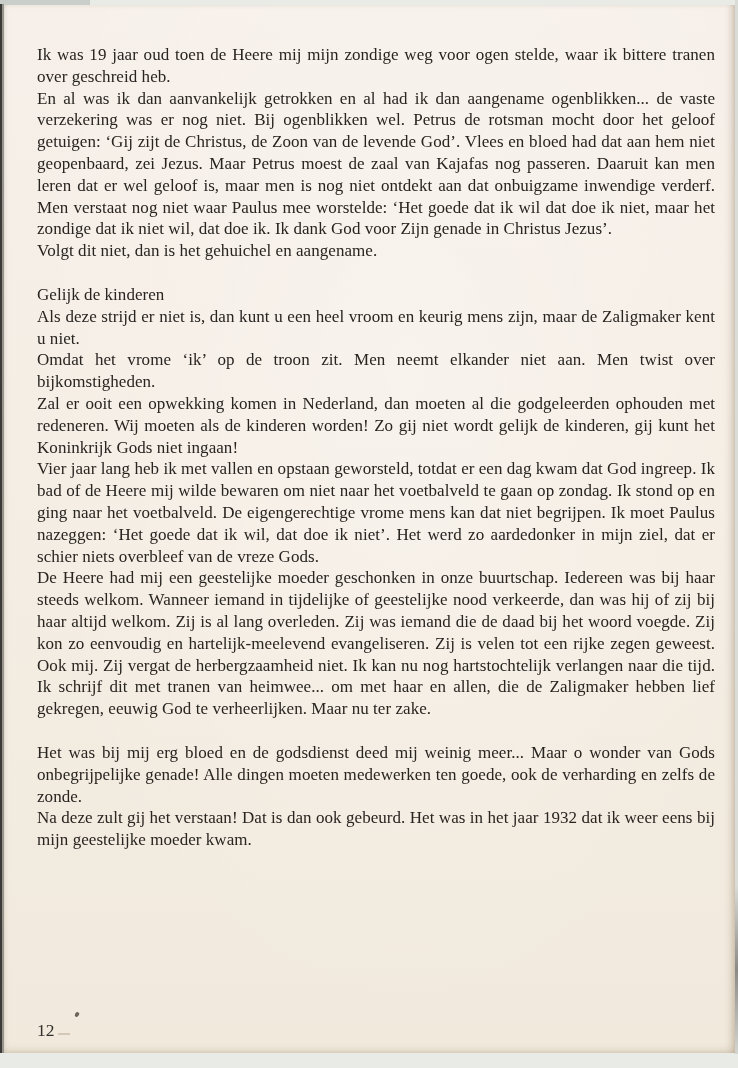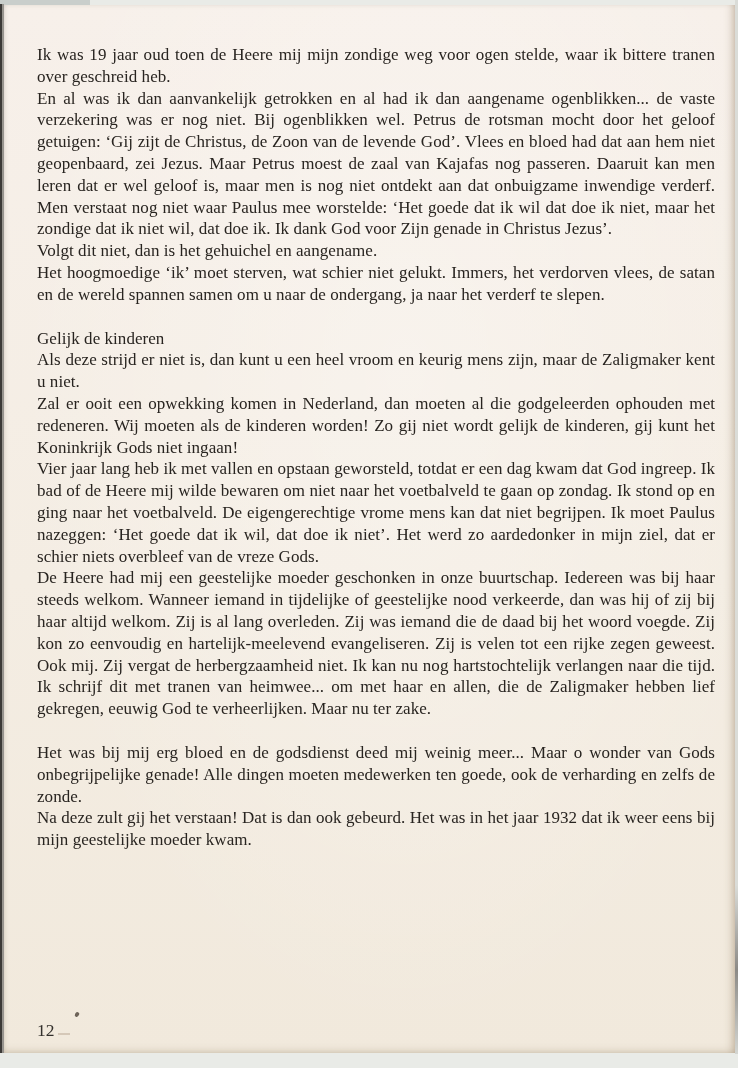--- a/index.html
+++ b/index.html
@@ -107,23 +107,23 @@
 </head>
 <body>
 
 <div class="scan">
   <div class="corner-mark"></div>
   <div class="page">
     <div class="text-block">
         <p class="block">Ik was 19 jaar oud toen de Heere mij mijn zondige weg voor ogen stelde, waar ik bittere tranen over geschreid heb.</p>
         <p class="block">En al was ik dan aanvankelijk getrokken en al had ik dan aangename ogenblikken... de vaste verzekering was er nog niet. Bij ogenblikken wel. Petrus de rotsman mocht door het geloof getuigen: ‘Gij zijt de Christus, de Zoon van de levende God’. Vlees en bloed had dat aan hem niet geopenbaard, zei Jezus. Maar Petrus moest de zaal van Kajafas nog passeren. Daaruit kan men leren dat er wel geloof is, maar men is nog niet ontdekt aan dat onbuigzame inwendige verderf. Men verstaat nog niet waar Paulus mee worstelde: ‘Het goede dat ik wil dat doe ik niet, maar het zondige dat ik niet wil, dat doe ik. Ik dank God voor Zijn genade in Christus Jezus’.</p>
         <p class="block">Volgt dit niet, dan is het gehuichel en aangename.</p>
-        <p class="block">Het hoogmoedige ‘ik’ moet sterven, wat schier niet gelukt. Immers, het verdorven vlees, de satan en de wereld spannen samen om u naar de ondergang, ja naar het verderf te slepen.</p>
         <h3 class="block gap-before">Gelijk de kinderen</h3>
         <p class="block">Als deze strijd er niet is, dan kunt u een heel vroom en keurig mens zijn, maar de Zaligmaker kent u niet.</p>
+        <p class="block">Omdat het vrome ‘ik’ op de troon zit. Men neemt elkander niet aan. Men twist over bijkomstigheden.</p>
         <p class="block">Zal er ooit een opwekking komen in Nederland, dan moeten al die godgeleerden ophouden met redeneren. Wij moeten als de kinderen worden! Zo gij niet wordt gelijk de kinderen, gij kunt het Koninkrijk Gods niet ingaan!</p>
         <p class="block">Vier jaar lang heb ik met vallen en opstaan geworsteld, totdat er een dag kwam dat God ingreep. Ik bad of de Heere mij wilde bewaren om niet naar het voetbalveld te gaan op zondag. Ik stond op en ging naar het voetbalveld. De eigengerechtige vrome mens kan dat niet begrijpen. Ik moet Paulus nazeggen: ‘Het goede dat ik wil, dat doe ik niet’. Het werd zo aardedonker in mijn ziel, dat er schier niets overbleef van de vreze Gods.</p>
         <p class="block">De Heere had mij een geestelijke moeder geschonken in onze buurtschap. Iedereen was bij haar steeds welkom. Wanneer iemand in tijdelijke of geestelijke nood verkeerde, dan was hij of zij bij haar altijd welkom. Zij is al lang overleden. Zij was iemand die de daad bij het woord voegde. Zij kon zo eenvoudig en hartelijk-meelevend evangeliseren. Zij is velen tot een rijke zegen geweest. Ook mij. Zij vergat de herbergzaamheid niet. Ik kan nu nog hartstochtelijk verlangen naar die tijd. Ik schrijf dit met tranen van heimwee... om met haar en allen, die de Zaligmaker hebben lief gekregen, eeuwig God te verheerlijken. Maar nu ter zake.</p>
         <p class="block gap-before">Het was bij mij erg bloed en de godsdienst deed mij weinig meer... Maar o wonder van Gods onbegrijpelijke genade! Alle dingen moeten medewerken ten goede, ook de verharding en zelfs de zonde.</p>
         <p class="block">Na deze zult gij het verstaan! Dat is dan ook gebeurd. Het was in het jaar 1932 dat ik weer eens bij mijn geestelijke moeder kwam.</p>
       </div>
   </div>
   <div class="edge-left"></div>
   <div class="edge-right"></div>
   <span class="page-number">12</span>

